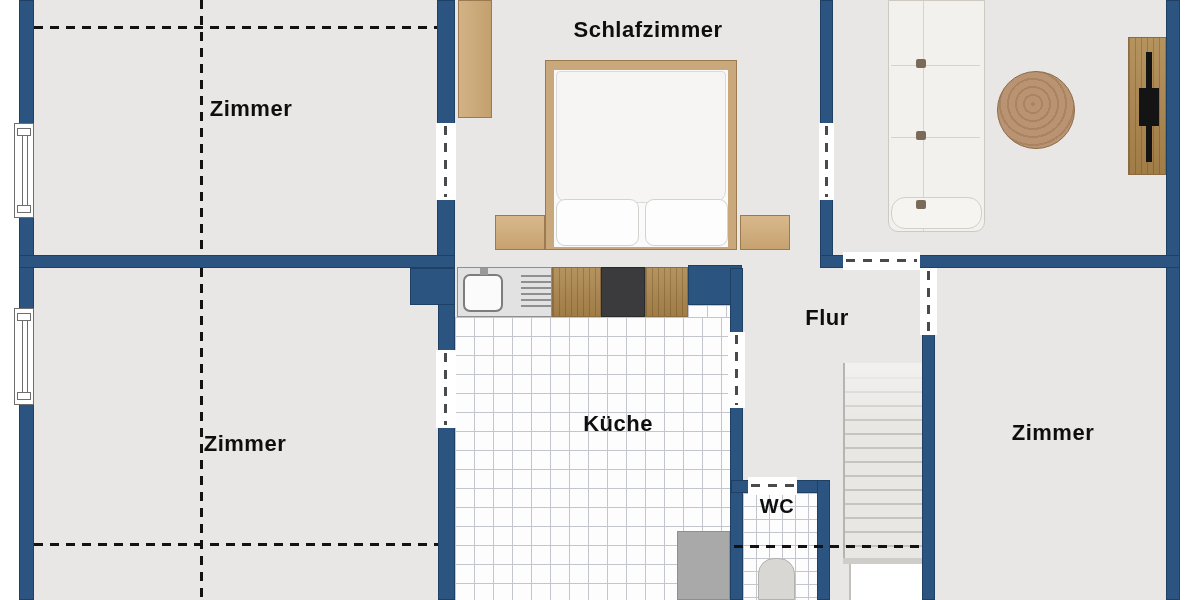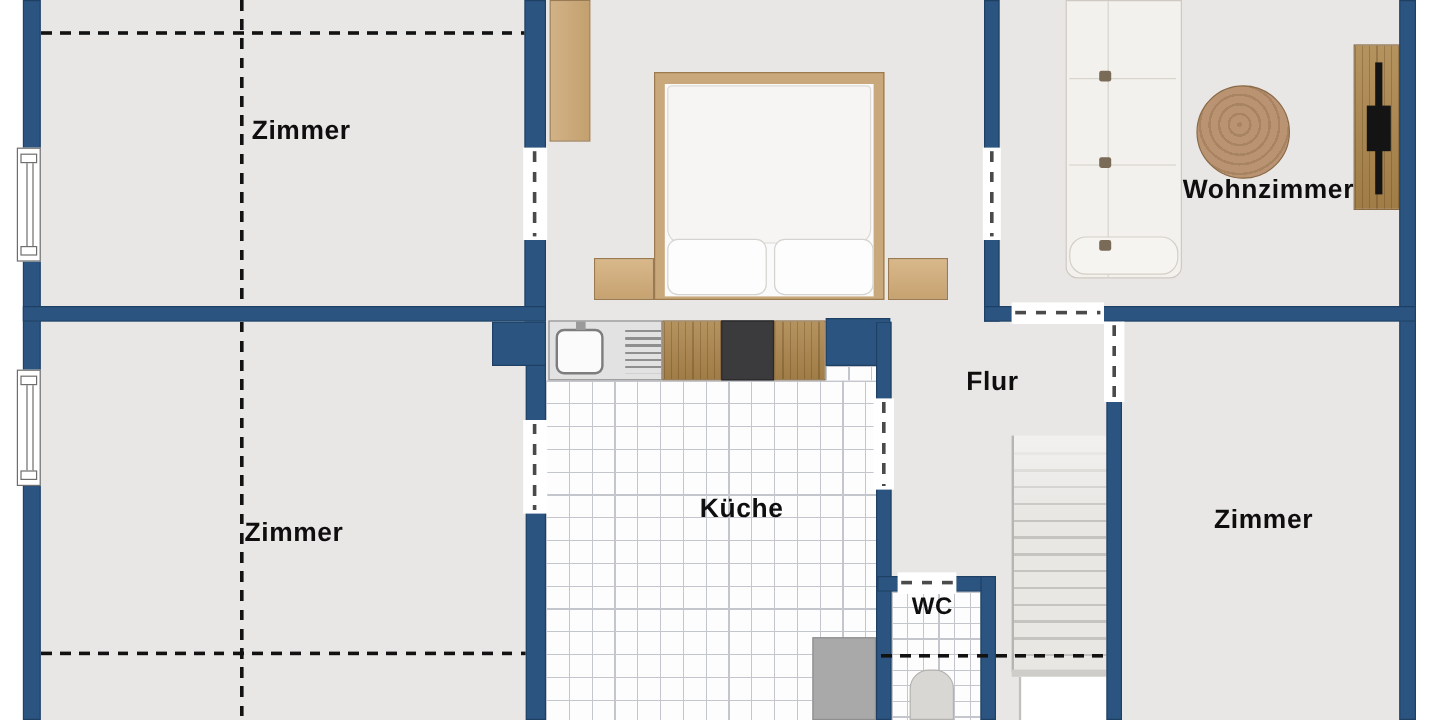--- a/index.html
+++ b/index.html
@@ -136,20 +136,20 @@
     <div class="cap" style="bottom:4px;"></div>
   </div>
 
   <div class="abs dash-v" style="left:200px;top:0;height:255px;"></div>
   <div class="abs dash-h" style="left:34px;top:26px;width:403px;"></div>
   <div class="abs dash-v" style="left:200px;top:268px;height:332px;"></div>
   <div class="abs dash-h" style="left:34px;top:543px;width:404px;"></div>
   <div class="abs dash-h" style="left:734px;top:545px;width:191px;"></div>
 
   <div class="label" style="left:251px;top:109px;">Zimmer</div>
-  <div class="label" style="left:1057px;top:158px;">Wohnzimmer</div>
+  <div class="label" style="left:648px;top:30px;">Schlafzimmer</div>
   <div class="label" style="left:245px;top:444px;">Zimmer</div>
   <div class="label" style="left:618px;top:424px;">Küche</div>
   <div class="label" style="left:827px;top:318px;">Flur</div>
   <div class="label" style="left:777px;top:506px;font-size:20px;">WC</div>
   <div class="label" style="left:1053px;top:433px;">Zimmer</div>
 
 </div>
 
 </body></html>

